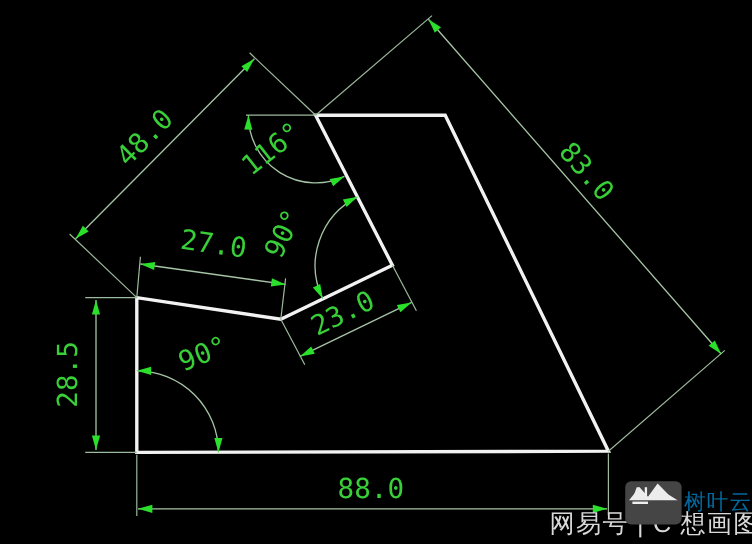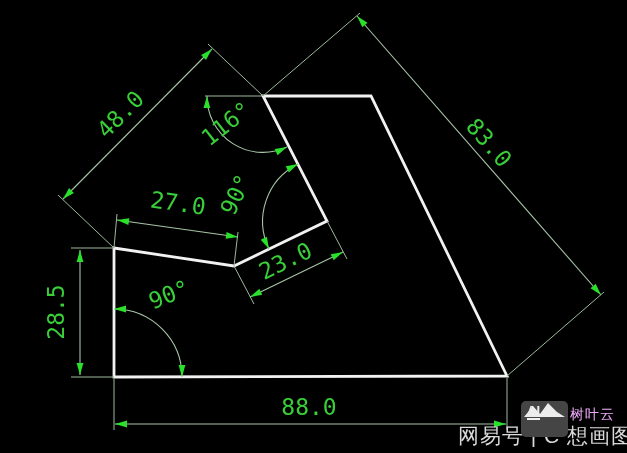--- a/index.html
+++ b/index.html
@@ -22,22 +22,22 @@
   }
   .watermark-text{
     position:absolute;
     color:#d9d9d9;
     font-size:21px;
     letter-spacing:1px;
     white-space:nowrap;
   }
   .brand-text{
     position:absolute;
-    color:#f0abfc;
-    font-size:14px;
+    color:#0369a1;
+    font-size:18px;
     letter-spacing:1px;
     white-space:nowrap;
     text-align:center;
   }
   .ai-logo{
     position:absolute;
     left:521px;top:401px;
     width:47px;height:36px;
     background:#454545;
     border-radius:5px;

